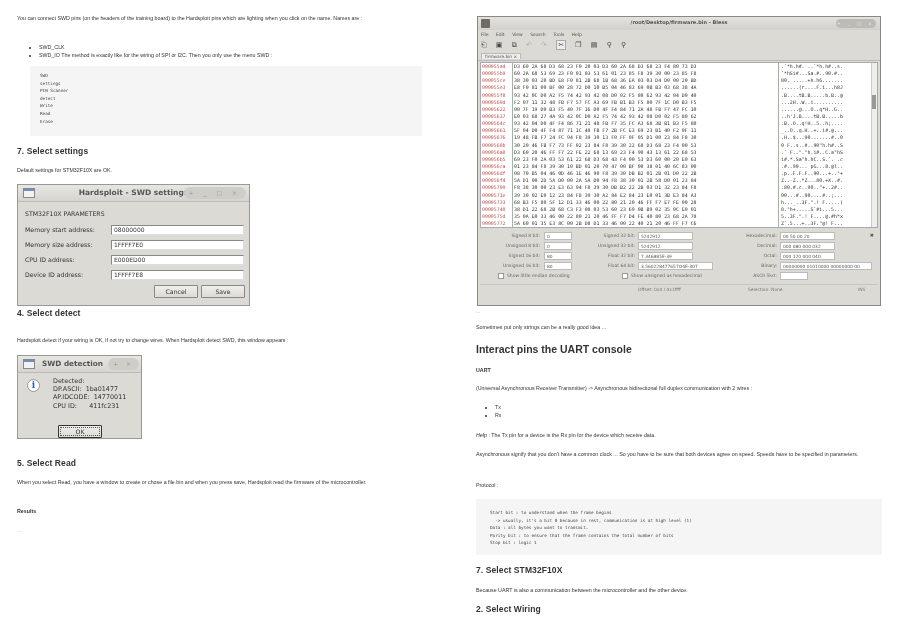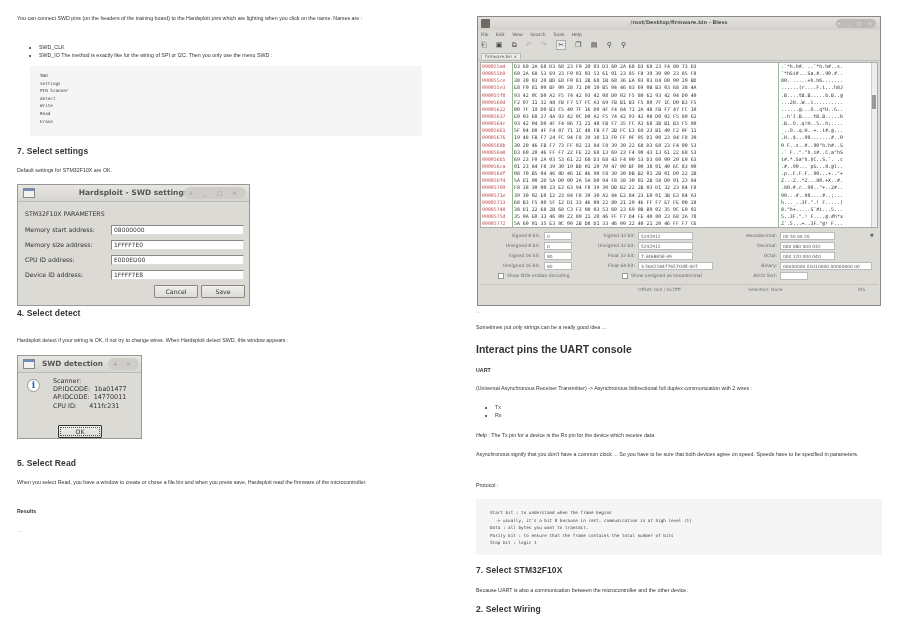--- a/index.html
+++ b/index.html
@@ -97,22 +97,22 @@
   <p class="t abs" style="left:17px;top:336px">Hardsploit detect if your wiring is OK, if not try to change wires. When Hardsploit detect SWD, this window appears :</p>
 
   <div class="dlg dlg2" style="left:17px;top:355px;width:125px;height:84px">
     <div class="tb">
       <span class="ic"></span>
       <span class="ttl" style="left:24px;right:auto;text-align:left;font-size:7.3px">SWD detection</span>
       <span class="ctl" style="right:2px;letter-spacing:3px">+ ×</span>
     </div>
     <div class="abs" style="left:9px;top:23px;width:13px;height:13px;border-radius:50%;background:#fff;border:1px solid #999;color:#2d5fb7;font-weight:bold;font-family:'DejaVu Serif',serif;font-size:9px;line-height:11px;text-align:center">i</div>
     <div class="fld" style="left:35px;top:21px;font-size:6.4px;line-height:8.2px">
-      <div>Scanner:</div>
-      <div style="white-space:pre">DP.IDCODE:  1ba01477</div>
+      <div>Detected:</div>
+      <div style="white-space:pre">DP.ASCII:  1ba01477</div>
       <div style="white-space:pre">AP.IDCODE:  14770011</div>
       <div style="white-space:pre">CPU ID:      411fc231</div>
     </div>
     <div class="btn" style="left:40px;top:69px;width:44px;height:13px;border:1px solid #333;outline:1px dotted #555;outline-offset:-3px">OK</div>
   </div>
 
   <h3 class="s abs" style="left:17px;top:458px">5. Select Read</h3>
   <p class="t abs" style="left:17px;top:478px;width:400px">When you select Read, you have a window to create or chose a file.bin and when you press save, Hardsploit read the firmware of the microcontroller.</p>
   <p class="t abs" style="left:17px;top:507px;font-weight:bold">Results</p>
   <p class="t abs" style="left:17px;top:526px;color:#999">...</p>

